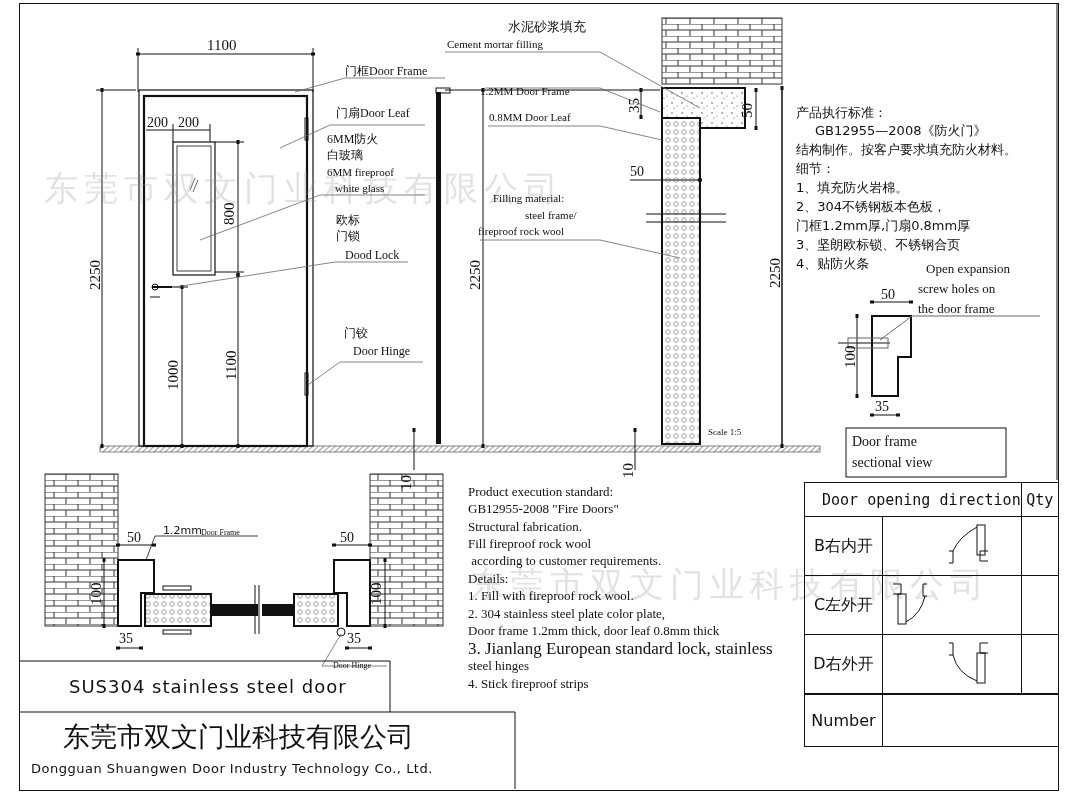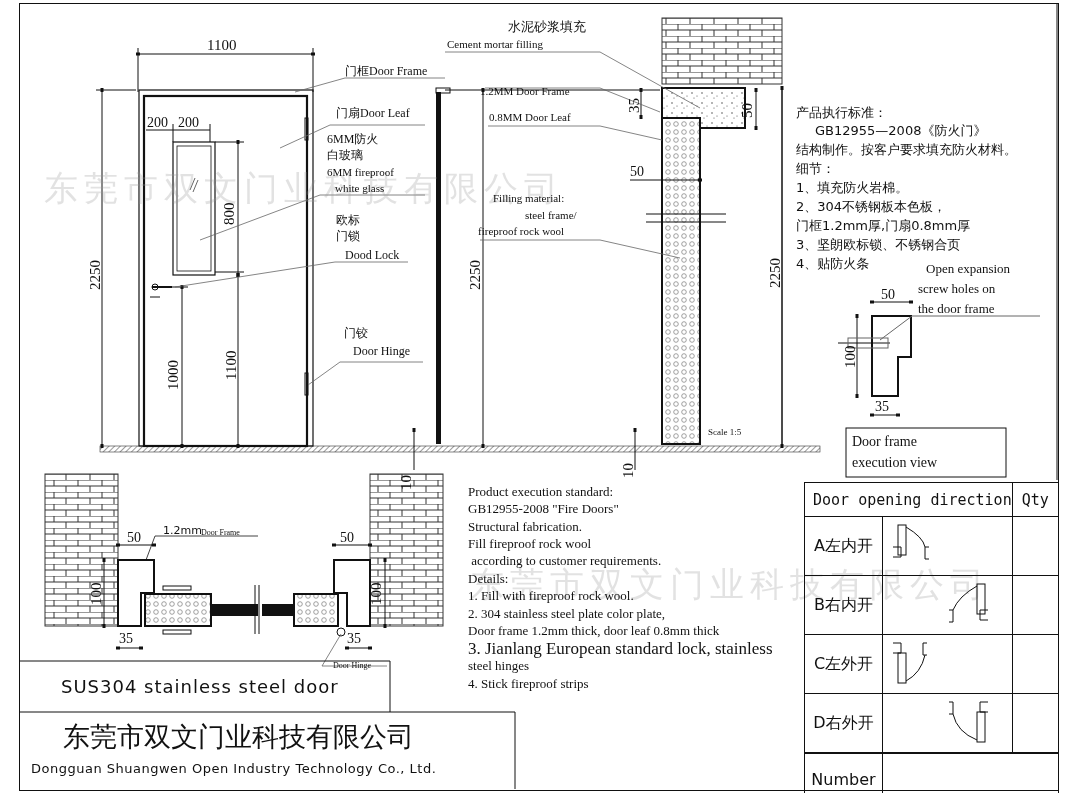--- a/index.html
+++ b/index.html
@@ -216,21 +216,21 @@
 <div class="t sans" style="left:796px;top:238px;font-size:13px;">3、坚朗欧标锁、不锈钢合页</div>
 <div class="t sans" style="left:796px;top:257px;font-size:13px;">4、贴防火条</div>
 
 <div class="t serif" style="left:918px;top:262px;font-size:13px;margin-left:8px;">Open expansion</div>
 <div class="t serif" style="left:918px;top:282px;font-size:13px;">screw holes on</div>
 <div class="t serif" style="left:918px;top:302px;font-size:13px;">the door frame</div>
 <div class="t serif" style="left:881px;top:288px;font-size:14px;">50</div>
 <div class="rot" style="left:843px;top:368px;">100</div>
 <div class="t serif" style="left:875px;top:400px;font-size:14px;">35</div>
 <div class="t serif" style="left:852px;top:435px;font-size:14px;">Door frame</div>
-<div class="t serif" style="left:852px;top:456px;font-size:14px;">execution view</div>
+<div class="t serif" style="left:852px;top:456px;font-size:14px;">sectional view</div>
 
 <div class="t serif" style="left:127px;top:531px;font-size:14px;">50</div>
 <div class="t serif" style="left:340px;top:531px;font-size:14px;">50</div>
 <div class="rot" style="left:89px;top:605px;">100</div>
 <div class="rot" style="left:369px;top:605px;">100</div>
 <div class="t serif" style="left:119px;top:632px;font-size:14px;">35</div>
 <div class="t serif" style="left:347px;top:632px;font-size:14px;">35</div>
 <div class="t sans" style="left:163px;top:524px;font-size:11px;">1.2mm</div>
 <div class="t serif" style="left:201px;top:526px;font-size:8px;">Door Frame</div>
 <div class="t serif" style="left:333px;top:659px;font-size:8px;">Door Hinge</div>
@@ -244,33 +244,22 @@
 <div class="t serif" style="left:468px;top:589px;font-size:13px;">1. Fill with fireproof rock wool.</div>
 <div class="t serif" style="left:468px;top:607px;font-size:13px;">2. 304 stainless steel plate color plate,</div>
 <div class="t serif" style="left:468px;top:624px;font-size:13px;">Door frame 1.2mm thick, door leaf 0.8mm thick</div>
 <div class="t serif" style="left:468px;top:642px;font-size:17px;">3. Jianlang European standard lock, stainless</div>
 <div class="t serif" style="left:468px;top:659px;font-size:13px;">steel hinges</div>
 <div class="t serif" style="left:468px;top:677px;font-size:13px;">4. Stick fireproof strips</div>
 
 <table class="dir-table">
   <tbody>
       <tr style="height:34px;">
-    <td colspan="2" style="padding-left:8px;white-space:nowrap;">Door opening direction</td>
+    <td colspan="2" style="padding-left:17px;white-space:nowrap;">Door opening direction</td>
     <td class="qty" style="text-align:center;">Qty</td>
-  </tr>
-  <tr style="height:56px;">
-    <td class="lab">A左内开</td>
-    <td>
-      <svg width="126" height="54" style="position:relative;">
-        <rect x="15" y="8" width="8" height="30" fill="none" stroke="#111"></rect>
-            <path d="M10,30 h8 v10 h-8 M46,30 h-4 v12 h4" fill="none" stroke="#111"></path>
-            <path d="M23,10 Q40,20 42,30" fill="none" stroke="#111"></path>
-      </svg>
-    </td>
-    <td class="qty"></td>
   </tr>
   <tr style="height:56px;">
     <td class="lab">B右内开</td>
     <td>
       <svg width="126" height="54" style="position:relative;">
         <rect x="94" y="8" width="8" height="30" fill="none" stroke="#111"></rect>
             <path d="M66,34 h4 v12 h-4 M105,34 h-8 v10 h8" fill="none" stroke="#111"></path>
             <path d="M94,10 Q76,20 70,34" fill="none" stroke="#111"></path>
       </svg>
     </td>
@@ -298,15 +287,15 @@
     </td>
     <td class="qty"></td>
   </tr>
   <tr style="height:52px;border-top:2px solid #111;">
     <td class="lab">Number</td>
     <td colspan="2"></td>
   </tr>
 </tbody>
   </table>
 
-<div class="t sans" style="left:61px;top:677px;font-size:18px;line-height:20px;letter-spacing:1px;">SUS304 stainless steel door</div>
+<div class="t sans" style="left:69px;top:677px;font-size:18px;line-height:20px;letter-spacing:1px;">SUS304 stainless steel door</div>
 <div class="t sans" style="left:63px;top:721px;font-size:27px;line-height:32px;">东莞市双文门业科技有限公司</div>
-<div class="t sans" style="left:31px;top:762px;font-size:13px;letter-spacing:0.5px;">Dongguan Shuangwen Open Industry Technology Co., Ltd.</div>
+<div class="t sans" style="left:31px;top:762px;font-size:13px;letter-spacing:0.5px;">Dongguan Shuangwen Door Industry Technology Co., Ltd.</div>
 
 </body></html>

